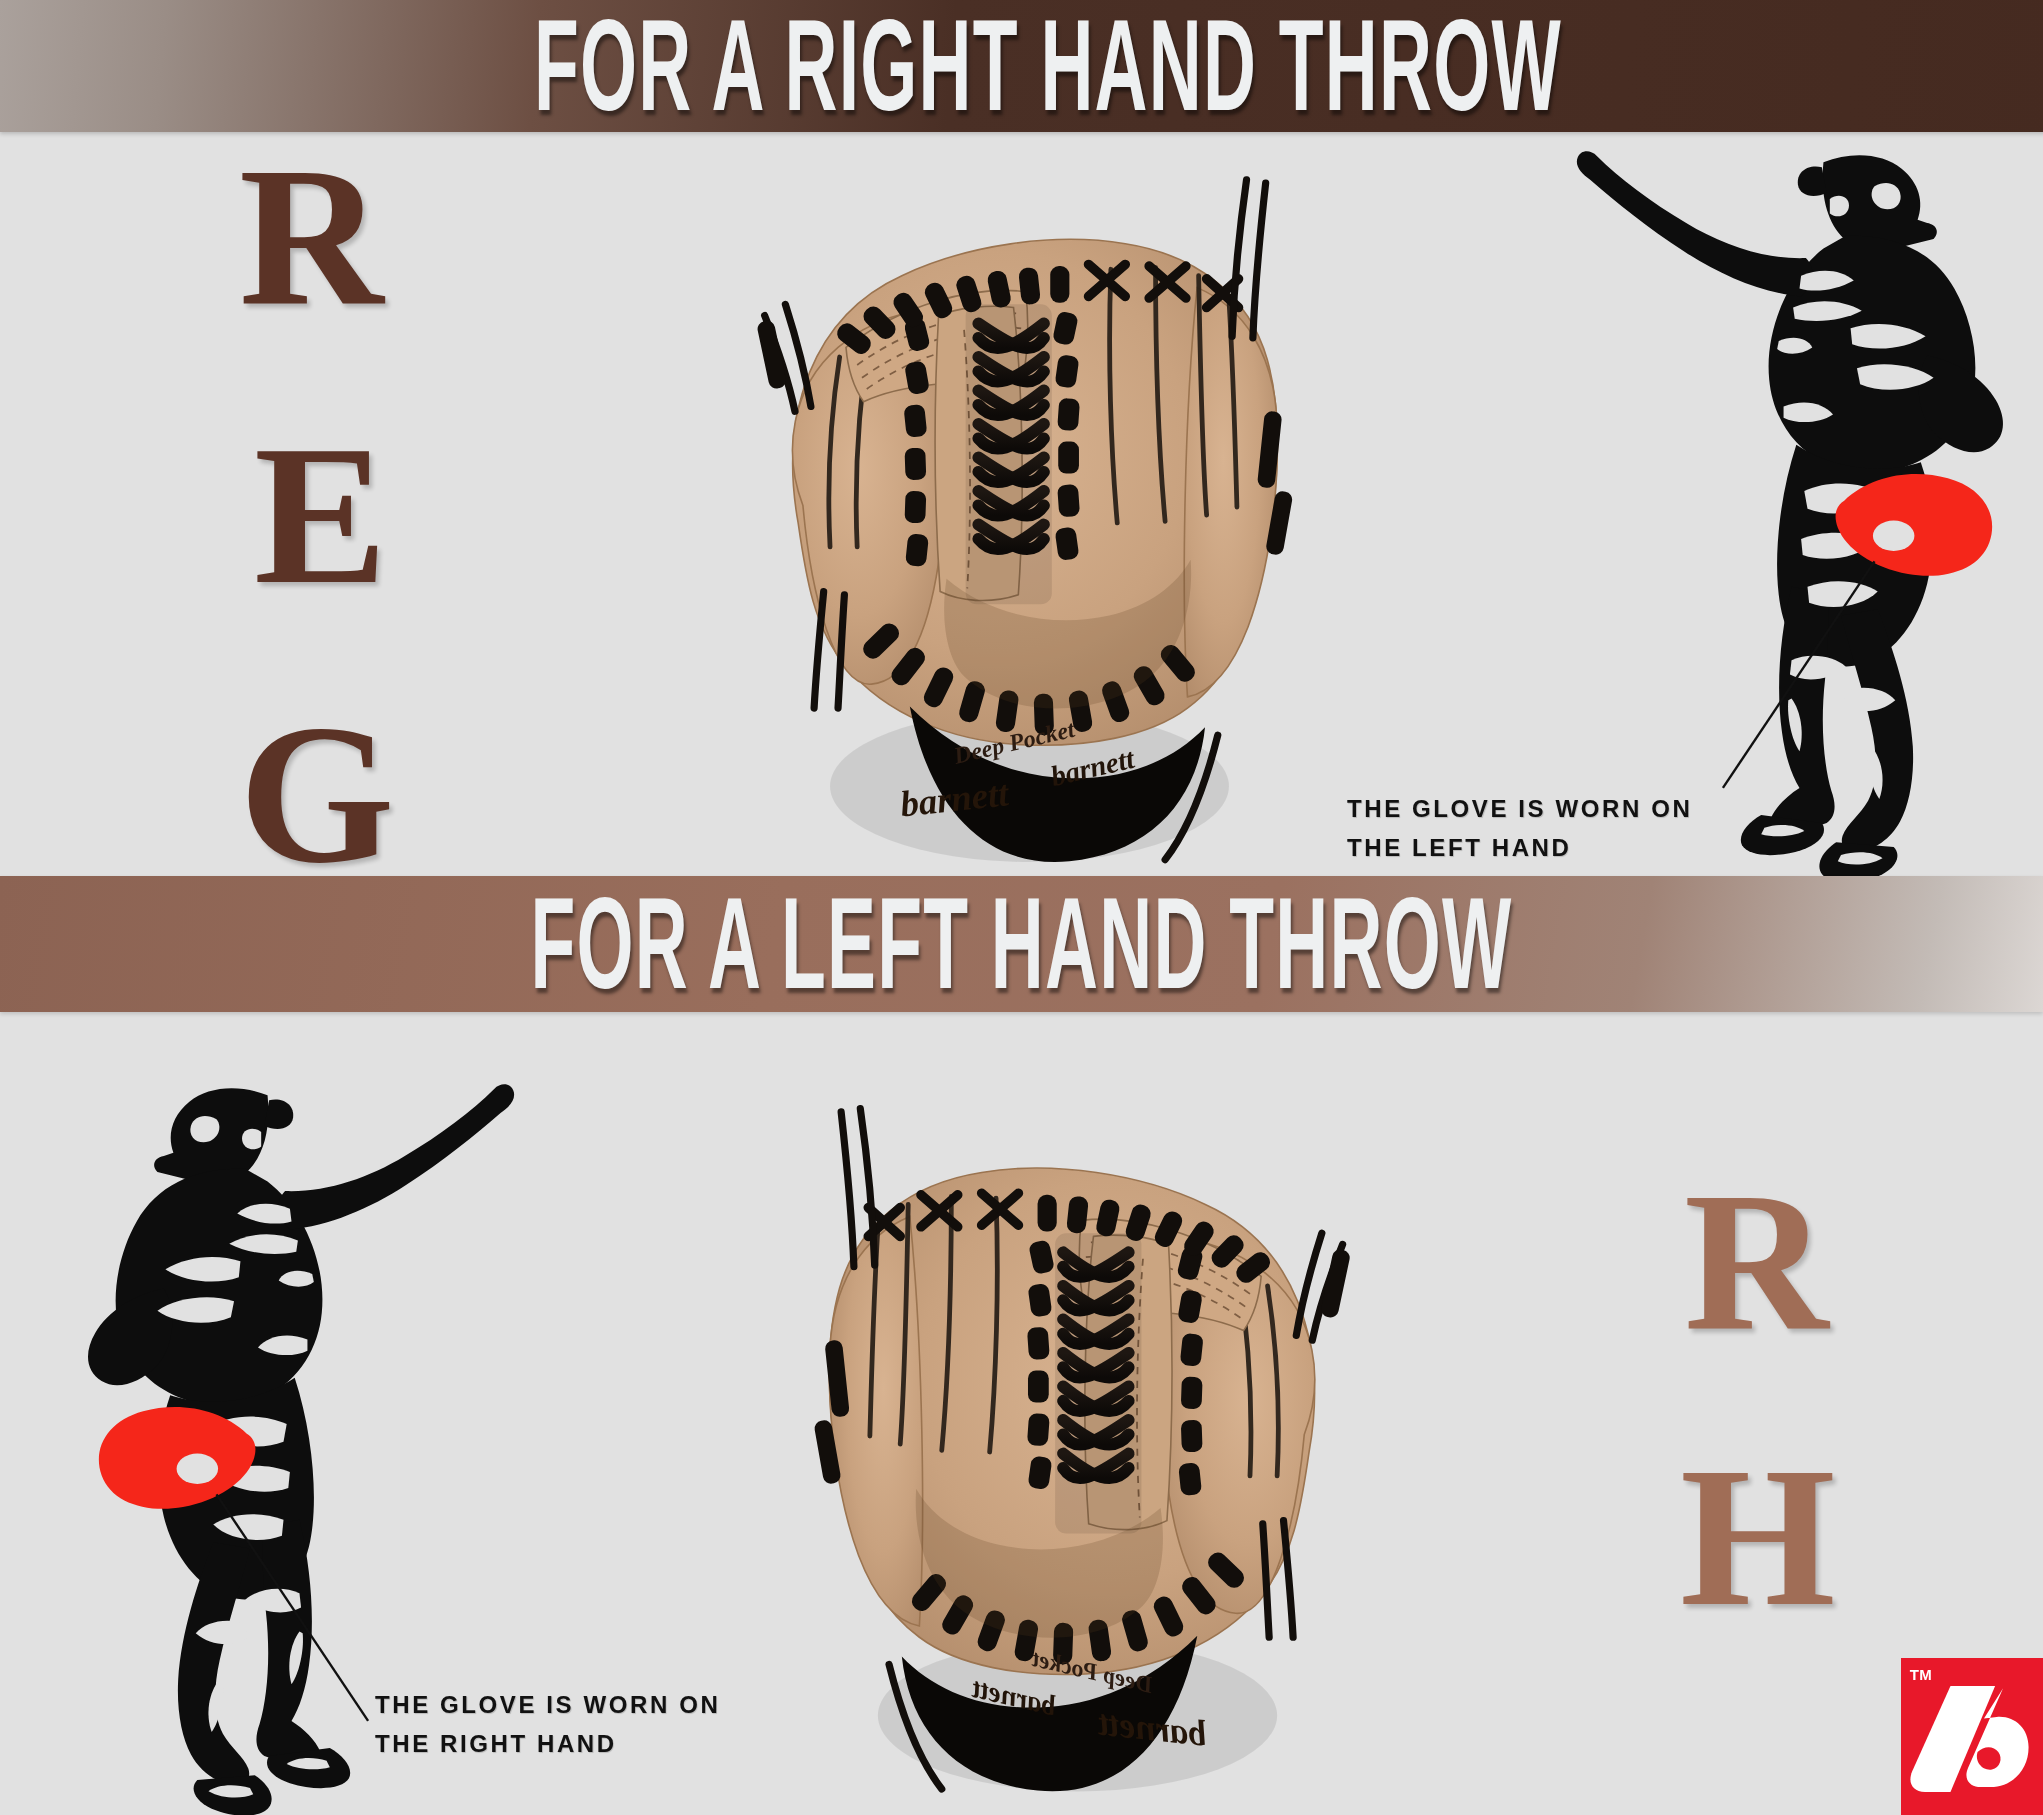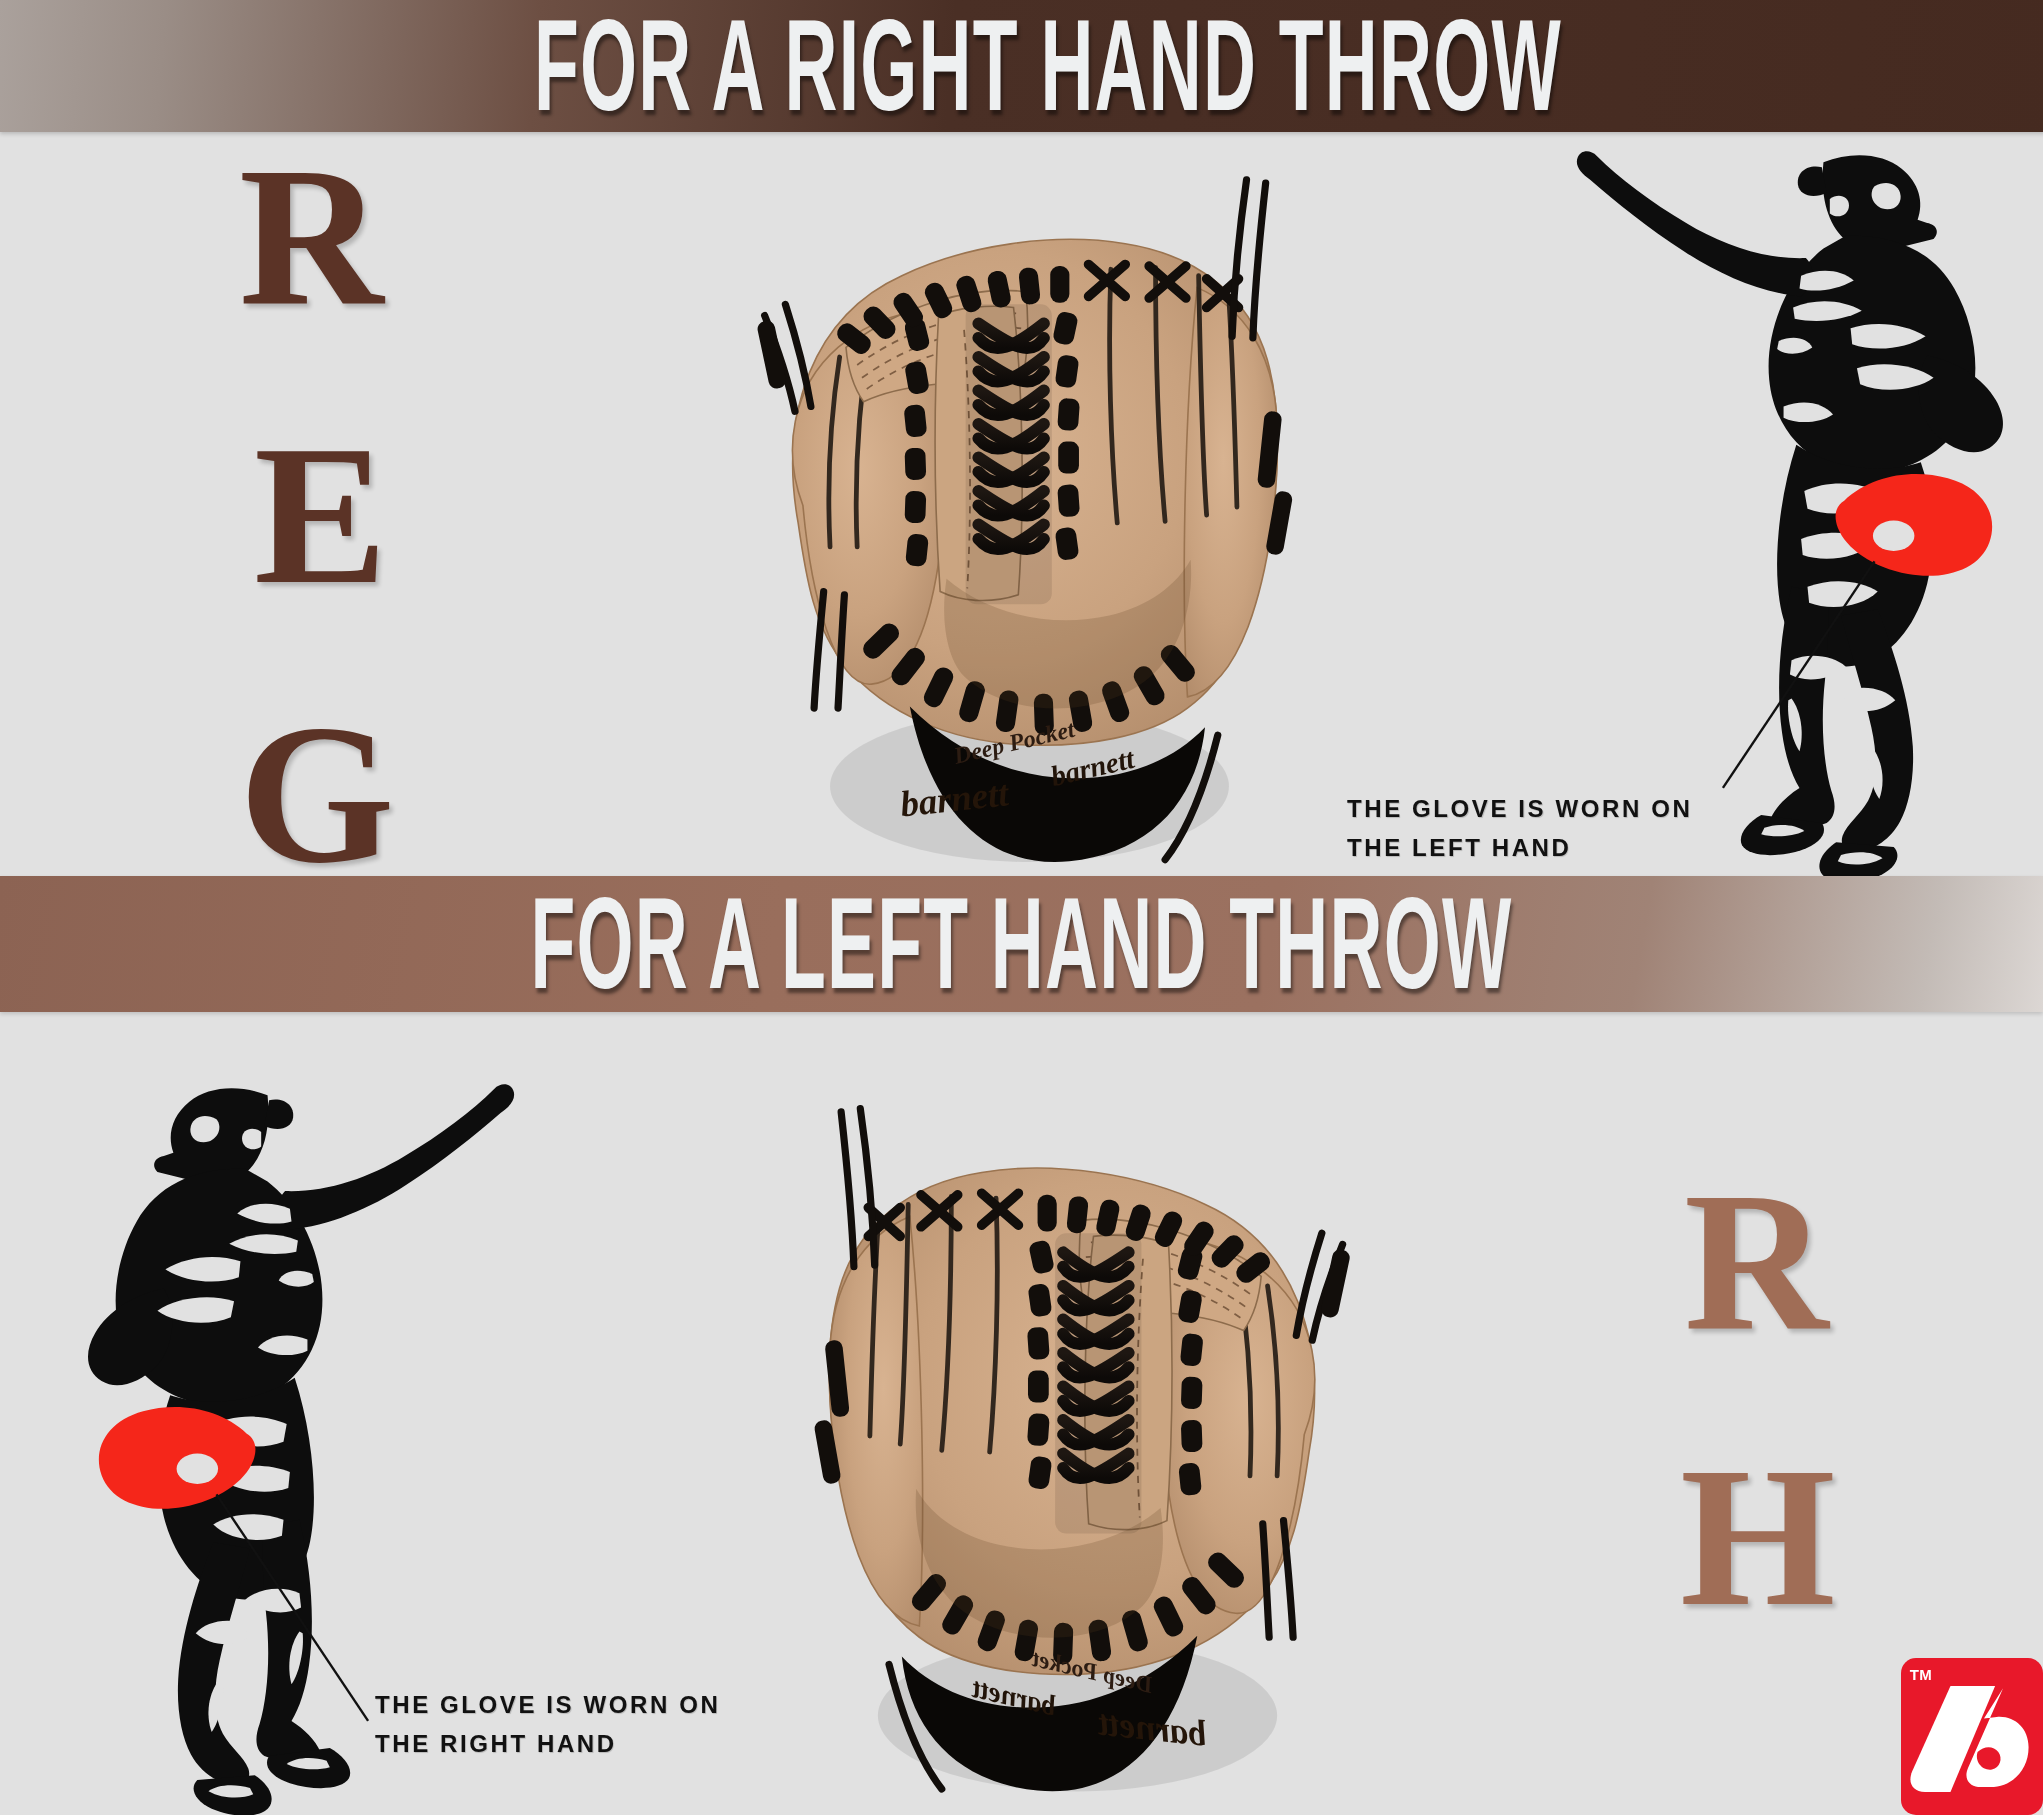--- a/index.html
+++ b/index.html
@@ -99,21 +99,20 @@
 
   
   .logo-box {
     position: absolute;
     left: 1901px;
     top: 1658px;
     width: 142px;
     height: 157px;
     background: #e8182a;
     overflow: hidden;
-    border-radius: 15px;
   }
   .logo-tm {
     position: absolute;
     left: 8.8px;
     top: 8px;
     color: #ffffff;
     font-family: "Liberation Sans", sans-serif;
     font-size: 15px;
     font-weight: 700;
     letter-spacing: 0.4px;

